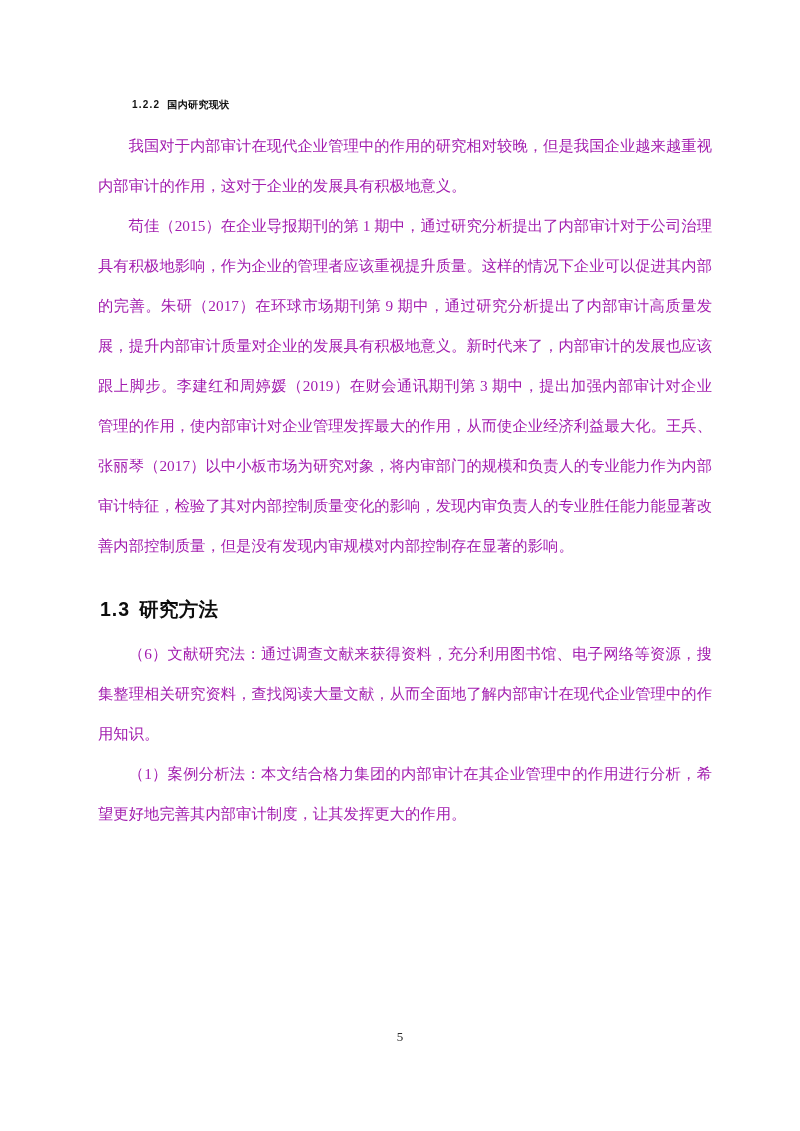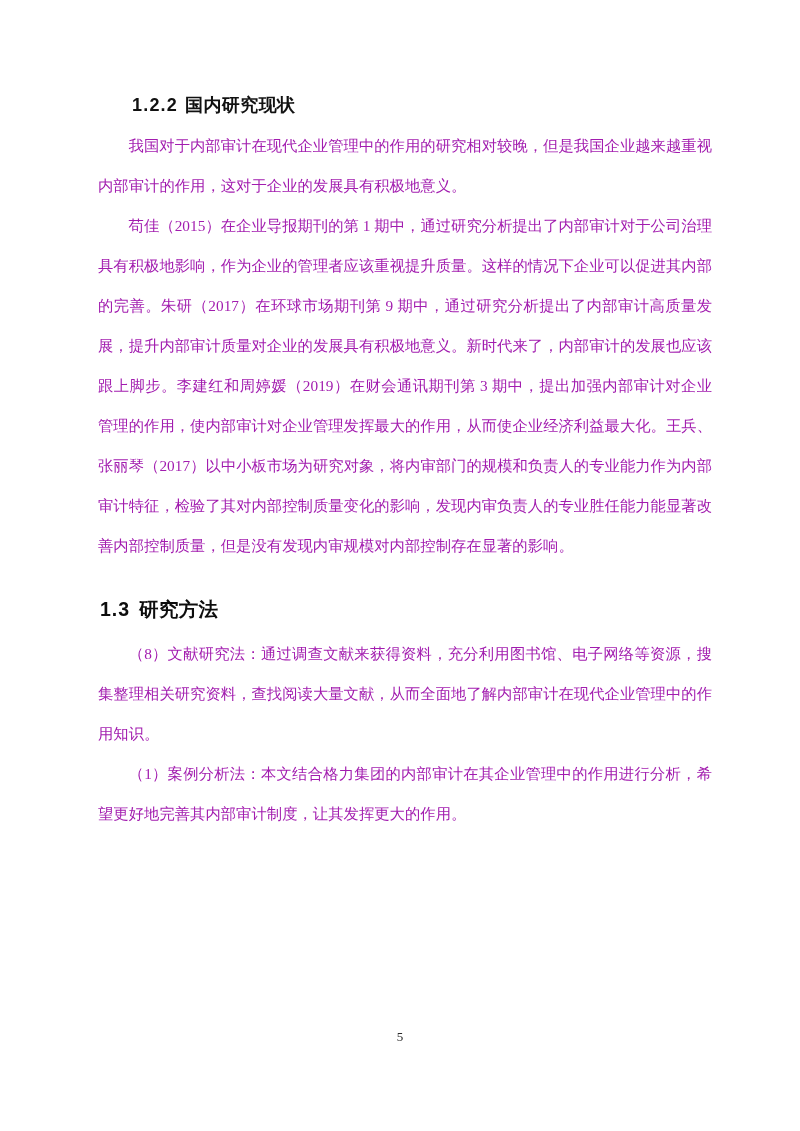--- a/index.html
+++ b/index.html
@@ -28,21 +28,21 @@
   .content {
     position: absolute;
     left: 98px;
     top: 90px;
     width: 614px;
   }
 
   
   .h3 {
     font-family: "Liberation Sans", "DejaVu Sans", sans-serif;
-    font-size: 18px;
+    font-size: 10px;
     font-weight: bold;
     color: #111111;
     letter-spacing: 0.4px;
     margin: 0 0 6px 0;
     padding-left: 34px;
     line-height: 30px;
   }
   .h3 .num {
     letter-spacing: 1.2px;
     margin-right: 7px;
@@ -100,21 +100,21 @@
 
     <p class="body">我国对于内部审计在现代企业管理中的作用的研究相对较晚，但是我国企业越来越重视内部审计的作用，这对于企业的发展具有积极地意义。</p>
 
     <p class="body">苟佳（2015）在企业导报期刊的第 1 期中，通过研究分析提出了内部审计对于公司治理具有积极地影响，作为企业的管理者应该重视提升质量。这样的情况下企业可以促进其内部的完善。朱研（2017）在环球市场期刊第 9 期中，通过研究分析提出了内部审计高质量发展，提升内部审计质量对企业的发展具有积极地意义。新时代来了，内部审计的发展也应该跟上脚步。李建红和周婷媛（2019）在财会通讯期刊第 3 期中，提出加强内部审计对企业管理的作用，使内部审计对企业管理发挥最大的作用，从而使企业经济利益最大化。王兵、张丽琴（2017）以中小板市场为研究对象，将内审部门的规模和负责人的专业能力作为内部审计特征，检验了其对内部控制质量变化的影响，发现内审负责人的专业胜任能力能显著改善内部控制质量，但是没有发现内审规模对内部控制存在显著的影响。</p>
 
 
     <h2 class="h2">
       <span class="num">1.3</span><span>研究方法</span>
     </h2>
 
-    <p class="body">（8）文献研究法：通过调查文献来获得资料，充分利用图书馆、电子网络等资源，搜集整理相关研究资料，查找阅读大量文献，从而全面地了解内部审计在现代企业管理中的作用知识。</p>
+    <p class="body">（6）文献研究法：通过调查文献来获得资料，充分利用图书馆、电子网络等资源，搜集整理相关研究资料，查找阅读大量文献，从而全面地了解内部审计在现代企业管理中的作用知识。</p>
 
     <p class="body">（1）案例分析法：本文结合格力集团的内部审计在其企业管理中的作用进行分析，希望更好地完善其内部审计制度，让其发挥更大的作用。</p>
 
   </div>
 
   <div class="page-number">5</div>
 
 </div>
 
 </body></html>

